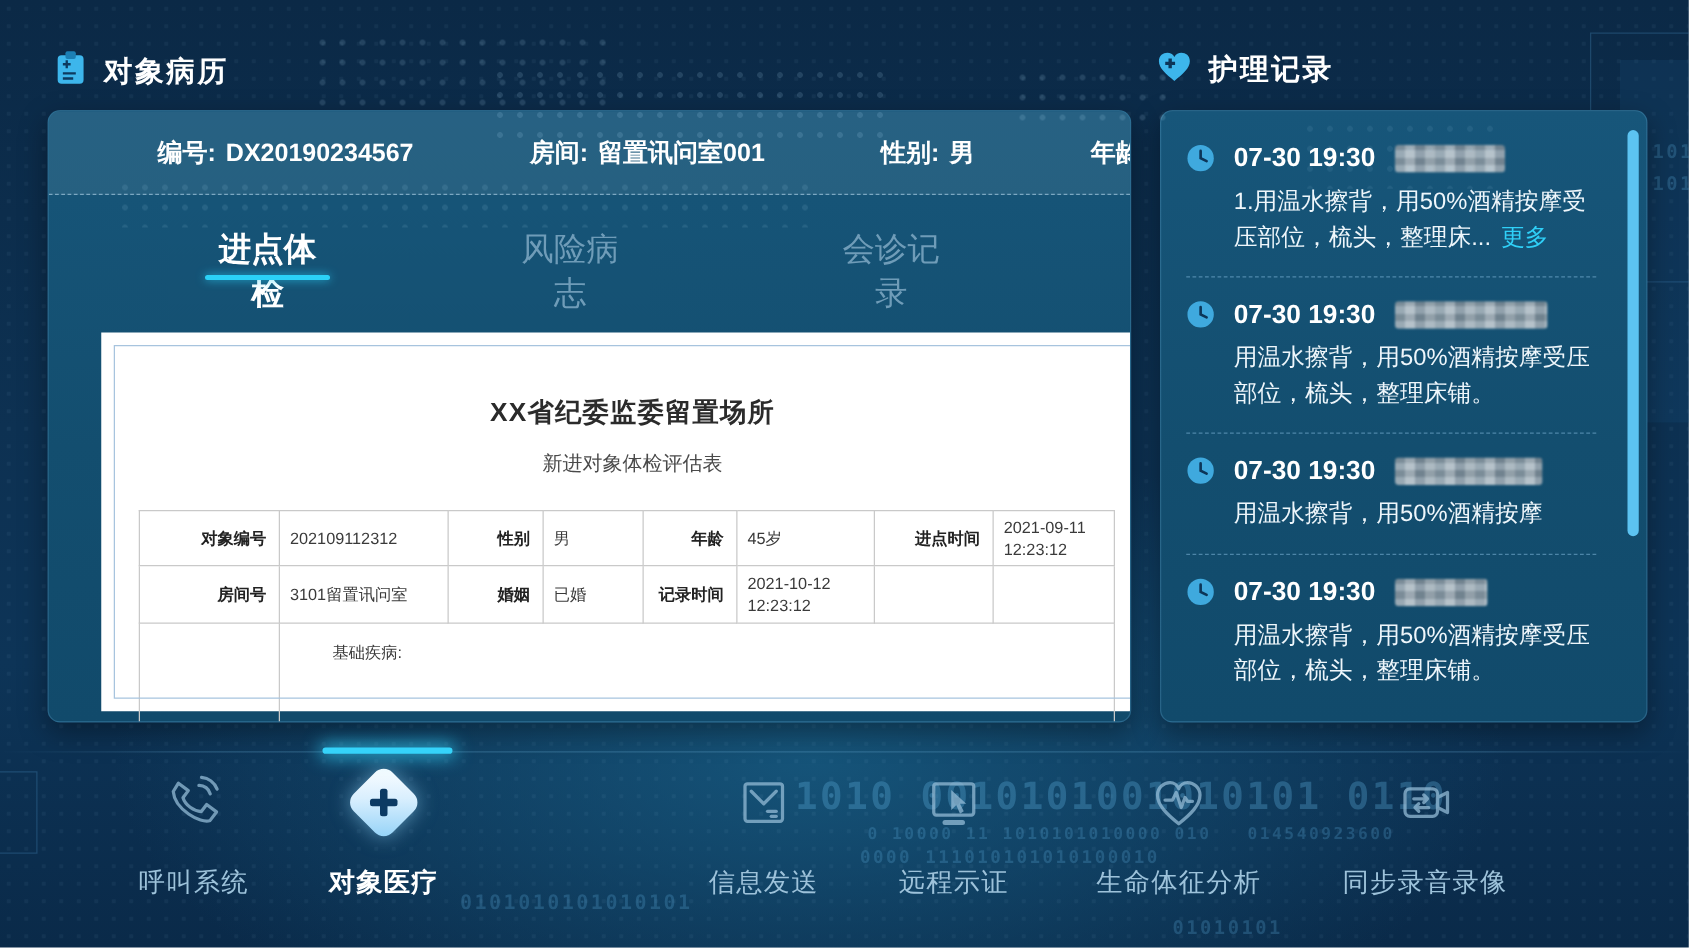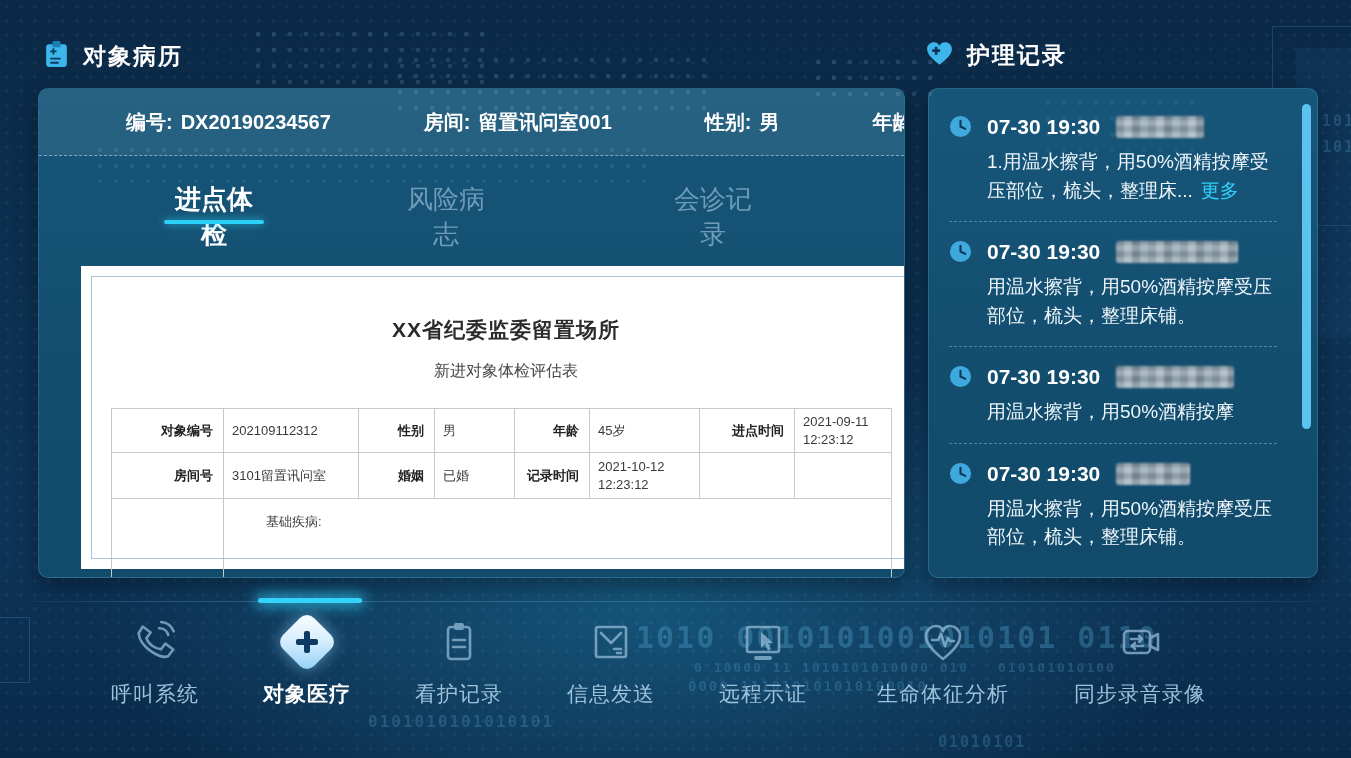--- a/index.html
+++ b/index.html
@@ -56,21 +56,21 @@
 
   #info-band { height:67px; display:flex; align-items:center; gap:56px; padding:0 20px 0 50px;
     background:rgba(255,255,255,.07);
     border-bottom:1px dashed rgba(195,228,248,.55); }
   .info-item { font-size:20px; font-weight:600; white-space:nowrap; }
   .info-item .lab { margin-right:8px;margin-left:37px; }
 
   #tabs { position:relative; height:72px; }
   .tab { position:absolute; top:26px; width:100px; text-align:center; font-size:26px;
          color:#6f9cb8; cursor:default; }
-  .tab.t0 { left:125px; } .tab.t1 { left:357px; } .tab.t2 { left:624px; }
+  .tab.t0 { left:125px; } .tab.t1 { left:367px; } .tab.t2 { left:624px; }
   .tab.active { color:#fff; font-weight:bold; }
   .tab .underline { position:absolute; left:50%; transform:translateX(-50%); top:38px;
     width:100px; height:4px; border-radius:2px; background:#2bd1f7;
     box-shadow:0 0 8px rgba(43,209,247,.8); }
 
   #doc { position:absolute; left:42px; top:177px; width:850px; height:303px;
          background:#fff; color:#333; }
   #doc .inner-frame { position:absolute; inset:10px; border:1px solid #a7c4de; pointer-events:none; }
   #doc-title { margin-top:50px; text-align:center; font-size:21px; font-weight:bold; color:#2b2b2b; letter-spacing:1px;}
   #doc-subtitle { margin-top:17px; text-align:center; font-size:16px; color:#4a4a4a; }
@@ -100,21 +100,21 @@
   
   #nav-line { position:absolute; left:0; top:601px; width:1351px; height:1px; z-index:2;
     background:linear-gradient(90deg, rgba(110,180,220,0) 0%, rgba(110,180,220,.28) 12%, rgba(110,180,220,.28) 88%, rgba(110,180,220,0) 100%); }
   #nav-indicator { position:absolute; left:258px; top:598px; width:104px; height:5px; z-index:3;
     border-radius:3px; background:#35d3fa; box-shadow:0 0 14px 3px rgba(53,211,250,.75); }
   #nav { position:absolute; left:0; top:614px; width:1351px; height:130px; z-index:2; }
   .nav-item { position:absolute; top:0; width:210px; transform:translateX(-50%);
     text-align:center; cursor:pointer; }
   .nav-icon { height:56px; display:flex; align-items:center; justify-content:center; }
   .nav-icon svg { opacity:.75; }
-  .nav-label { margin-top:10px; font-size:21px; color:#9dc2da; letter-spacing:1px;}
+  .nav-label { margin-top:22px; font-size:21px; color:#9dc2da; letter-spacing:1px;}
   .nav-item.active .nav-label { color:#fff; font-weight:bold; }
   .diamond { width:44px; height:44px; border-radius:10px; transform:rotate(45deg);
     background:linear-gradient(135deg,#ffffff 0%,#d9effe 45%,#8ed0f7 100%);
     box-shadow:0 0 16px rgba(150,215,250,.55); position:relative; }
   .diamond .plus { position:absolute; inset:0; transform:rotate(-45deg); }
   .diamond .plus::before, .diamond .plus::after { content:""; position:absolute; background:#0c3a63; border-radius:2px;}
   .diamond .plus::before { left:50%; top:50%; width:22px; height:6px; transform:translate(-50%,-50%); }
   .diamond .plus::after  { left:50%; top:50%; width:6px; height:22px; transform:translate(-50%,-50%); }
 </style>
 </head>
@@ -126,21 +126,21 @@
 <div class="dots c4"></div>
 <div class="dots c5"></div>
 <div class="frame f1"></div>
 <div class="frame f2"></div>
 <div class="frame f3"></div>
 <div class="bgd bgd0">1010 0010101001010101 0110</div>
 <div class="bgd bgd1">0 10000 11 1010101010000 010</div>
 <div class="bgd bgd2">0000 111010101010100010</div>
 <div class="bgd bgd3">0101010101010101</div>
 <div class="bgd bgd4">01010101</div>
-<div class="bgd bgd5">010101010100</div>
+<div class="bgd bgd5">014540923600</div>
 <div class="bgd bgd6">101</div>
 <div class="bgd bgd7">101</div>
 
 <div class="sec-title" id="title-left">
   <span>
     <svg width="25" height="29" viewBox="0 0 24 28">
       <rect x="2" y="4" width="20" height="22" rx="3" fill="#3db6ec"></rect>
       <rect x="8" y="1" width="8" height="6" rx="1.5" fill="#1c7fb4"></rect>
       <path d="M6 11 h6 M9 8 v6 M6 18 h10 M6 22 h8" stroke="#0d3a5f" stroke-width="1.8" fill="none"></path>
     </svg>
@@ -286,31 +286,20 @@
       <div class="nav-label">呼叫系统</div>
     </div>
     <div class="nav-item active" style="left: 307px;">
       <div class="nav-icon">
         <div class="diamond">
           <div class="plus"></div>
         </div>
       </div>
       <div class="nav-label">对象医疗</div>
     </div>
-    <div class="nav-item" style="left: 459px;">
-      <div class="nav-icon">
-        <svg width="48" height="48" viewBox="0 0 48 48">
-          <rect x="13" y="9" width="22" height="32" rx="3" stroke="#93bbd6" stroke-width="2.6" fill="none" stroke-linecap="round" stroke-linejoin="round"></rect>
-          <rect x="19" y="5" width="10" height="7" rx="2" fill="#93bbd6" stroke="none"></rect>
-          <line x1="18" y1="22" x2="30" y2="22" stroke="#93bbd6" stroke-width="2.6" fill="none" stroke-linecap="round" stroke-linejoin="round"></line>
-          <line x1="18" y1="29" x2="30" y2="29" stroke="#93bbd6" stroke-width="2.6" fill="none" stroke-linecap="round" stroke-linejoin="round"></line>
-        </svg>
-      </div>
-      <div class="nav-label">看护记录</div>
-    </div>
     <div class="nav-item" style="left: 611px;">
       <div class="nav-icon">
         <svg width="48" height="48" viewBox="0 0 48 48">
           <rect x="9" y="9" width="30" height="30" rx="2" stroke="#93bbd6" stroke-width="2.6" fill="none" stroke-linecap="round" stroke-linejoin="round"></rect>
           <polyline points="14,15 24,25 34,15" stroke="#93bbd6" stroke-width="2.6" fill="none" stroke-linecap="round" stroke-linejoin="round"></polyline>
           <line x1="27" y1="31" x2="34" y2="31" stroke="#93bbd6" stroke-width="2.6" fill="none" stroke-linecap="round" stroke-linejoin="round"></line>
           <line x1="30" y1="35" x2="34" y2="35" stroke="#93bbd6" stroke-width="2.6" fill="none" stroke-linecap="round" stroke-linejoin="round"></line>
         </svg>
       </div>
       <div class="nav-label">信息发送</div>

